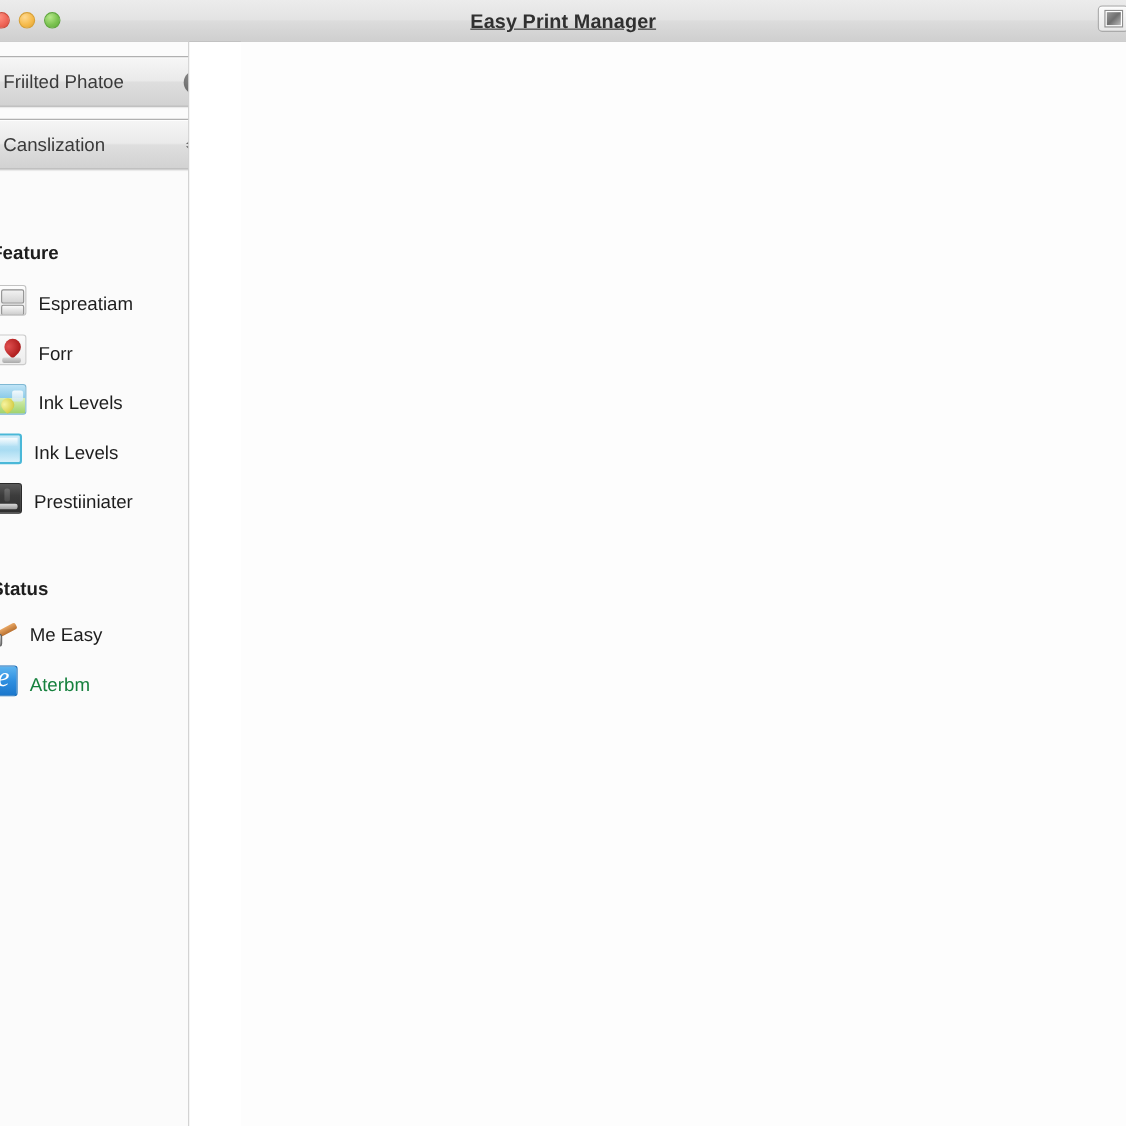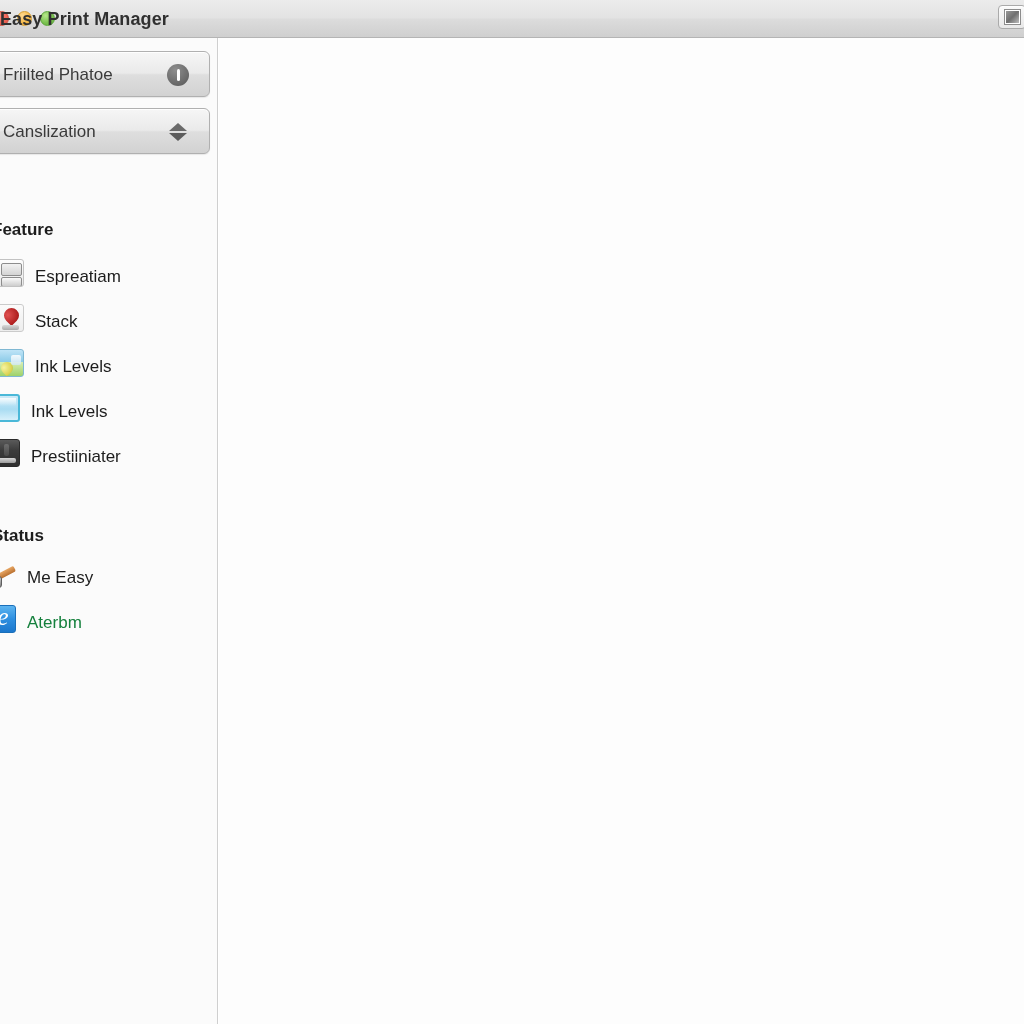--- a/index.html
+++ b/index.html
@@ -47,25 +47,26 @@
   .light.close  { background: radial-gradient(circle at 35% 28%, #ff8f7f 0%, #f0685a 55%, #d94c3f 100%); border: 1px solid #cf4c3d; }
   .light.min    { background: radial-gradient(circle at 35% 28%, #ffd990 0%, #f6bb4c 55%, #dda132 100%); border: 1px solid #d79f34; }
   .light.max    { background: radial-gradient(circle at 35% 28%, #b6e88a 0%, #7cc351 55%, #5fa93b 100%); border: 1px solid #5ea63c; }
 
   #window-title {
     position: absolute;
     top: 0; left: 0;
     width: 1024px;
     height: 38px;
     line-height: 38px;
-    text-align: left;
+    text-align: center;
     font-size: 18px;
     font-weight: bold;
     color: #303030;
     letter-spacing: 0.1px;
+    text-decoration: underline;
   }
 
   #toolbar-right-button {
     position: absolute;
     top: 5px;
     right: -2px;
     width: 28px;
     height: 24px;
     border: 1px solid #aaaaaa;
     border-radius: 4px;
@@ -78,21 +79,21 @@
     width: 15px; height: 14px;
     background: linear-gradient(135deg, #9a9a9a 0%, #6f6f6f 50%, #bdbdbd 100%);
     border: 1px solid #ffffff;
     outline: 1px solid #8d8d8d;
   }
 
   
   #sidebar {
     position: absolute;
     top: 38px; left: 0;
-    width: 218px;
+    width: 172px;
     height: 986px;
     background: #fbfbfb;
     border-right: 1px solid #cfcfcf;
     overflow: hidden;
   }
 
   .popup-button {
     position: absolute;
     left: -10px;
     width: 220px;
@@ -405,21 +406,21 @@
 
     <div id="header-feature" class="section-header">Feature</div>
 
     <div class="side-item" style="top:211px">
       <span class="ico ico-scan"></span>
       <span class="txt">Espreatiam</span>
     </div>
 
     <div class="side-item" style="top:256px">
       <span class="ico ico-fax"></span>
-      <span class="txt">Stack</span>
+      <span class="txt">Forr</span>
     </div>
 
     <div class="side-item" style="top:301px">
       <span class="ico ico-inklevels-a"></span>
       <span class="txt">Ink Levels</span>
     </div>
 
     <div class="side-item" style="top:346px">
       <span class="ico ico-inklevels-b" style="margin-left:-8px"></span>
       <span class="txt">Ink Levels</span>

